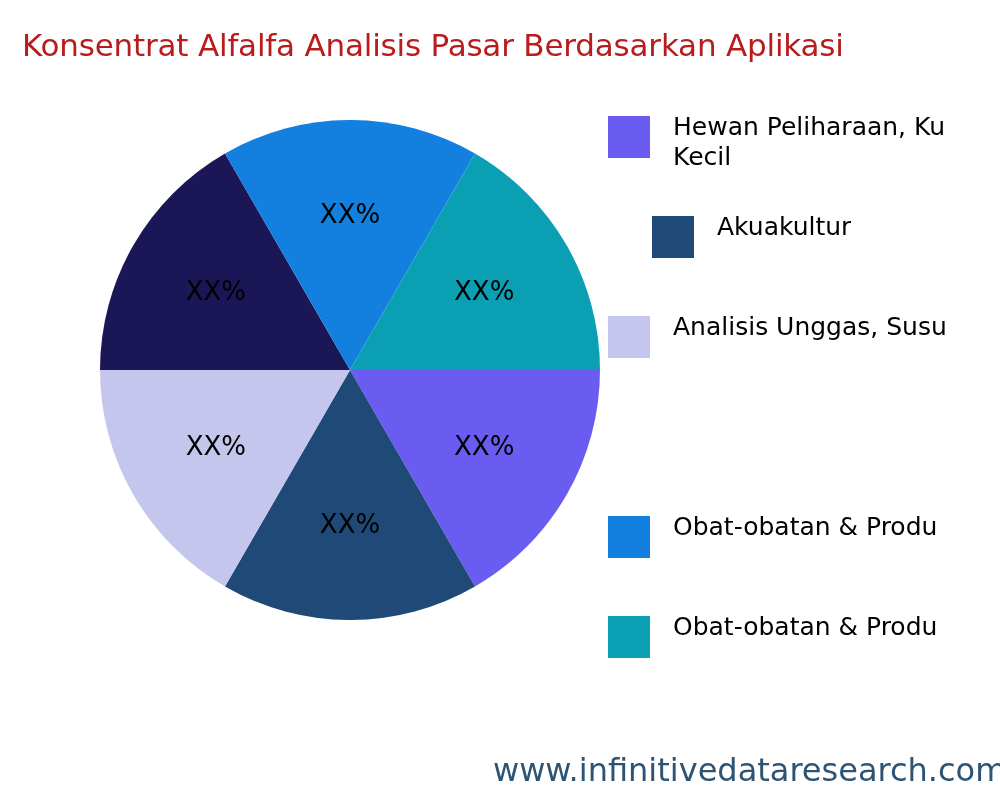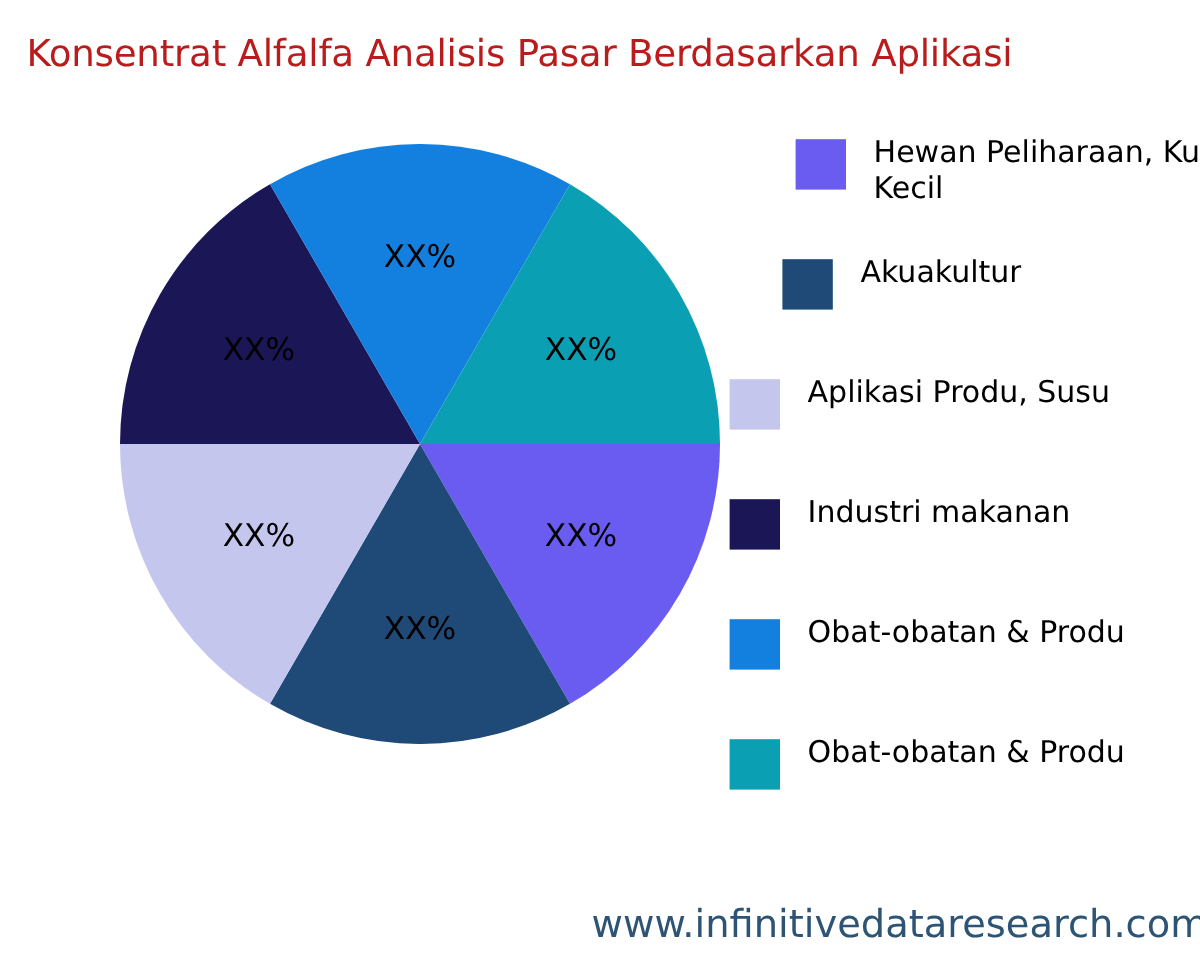--- a/index.html
+++ b/index.html
@@ -109,36 +109,32 @@
         <text x="250.0" y="405.0" class="slice-label">XX%</text>
         <text x="115.8" y="327.5" class="slice-label">XX%</text>
         <text x="115.8" y="172.5" class="slice-label">XX%</text>
         <text x="250.0" y="95.0" class="slice-label">XX%</text>
         <text x="384.2" y="172.5" class="slice-label">XX%</text>
       </g>
   </svg>
 </div>
 
 <div id="legend">
-  <div class="legend-item" style="top:0px;justify-content:flex-end;">
+  <div class="legend-item" style="top:0px;">
     <span class="legend-swatch" style="background: rgb(106, 92, 240);"></span>
     <span class="legend-label">Hewan Peliharaan, Ku
 Kecil</span>
   </div>
   <div class="legend-item" style="top:100px;margin-left:44px;">
     <span class="legend-swatch" style="background: rgb(31, 74, 120);"></span>
     <span class="legend-label">Akuakultur</span>
   </div>
   <div class="legend-item" style="top:200px;">
     <span class="legend-swatch" style="background: rgb(197, 198, 238);"></span>
-    <span class="legend-label">Aplikasi Produ, Susu</span>
-  </div>
-  <div class="legend-item" style="top:300px;">
-    <span class="legend-swatch" style="background: rgb(27, 22, 86);"></span>
-    <span class="legend-label">Industri makanan</span>
+    <span class="legend-label">Analisis Unggas, Susu</span>
   </div>
   <div class="legend-item" style="top:400px;">
     <span class="legend-swatch" style="background: rgb(19, 128, 224);"></span>
     <span class="legend-label">Obat-obatan &amp; Produ</span>
   </div>
   <div class="legend-item" style="top:500px;">
     <span class="legend-swatch" style="background: rgb(11, 159, 180);"></span>
     <span class="legend-label">Obat-obatan &amp; Produ</span>
   </div>
 </div>

